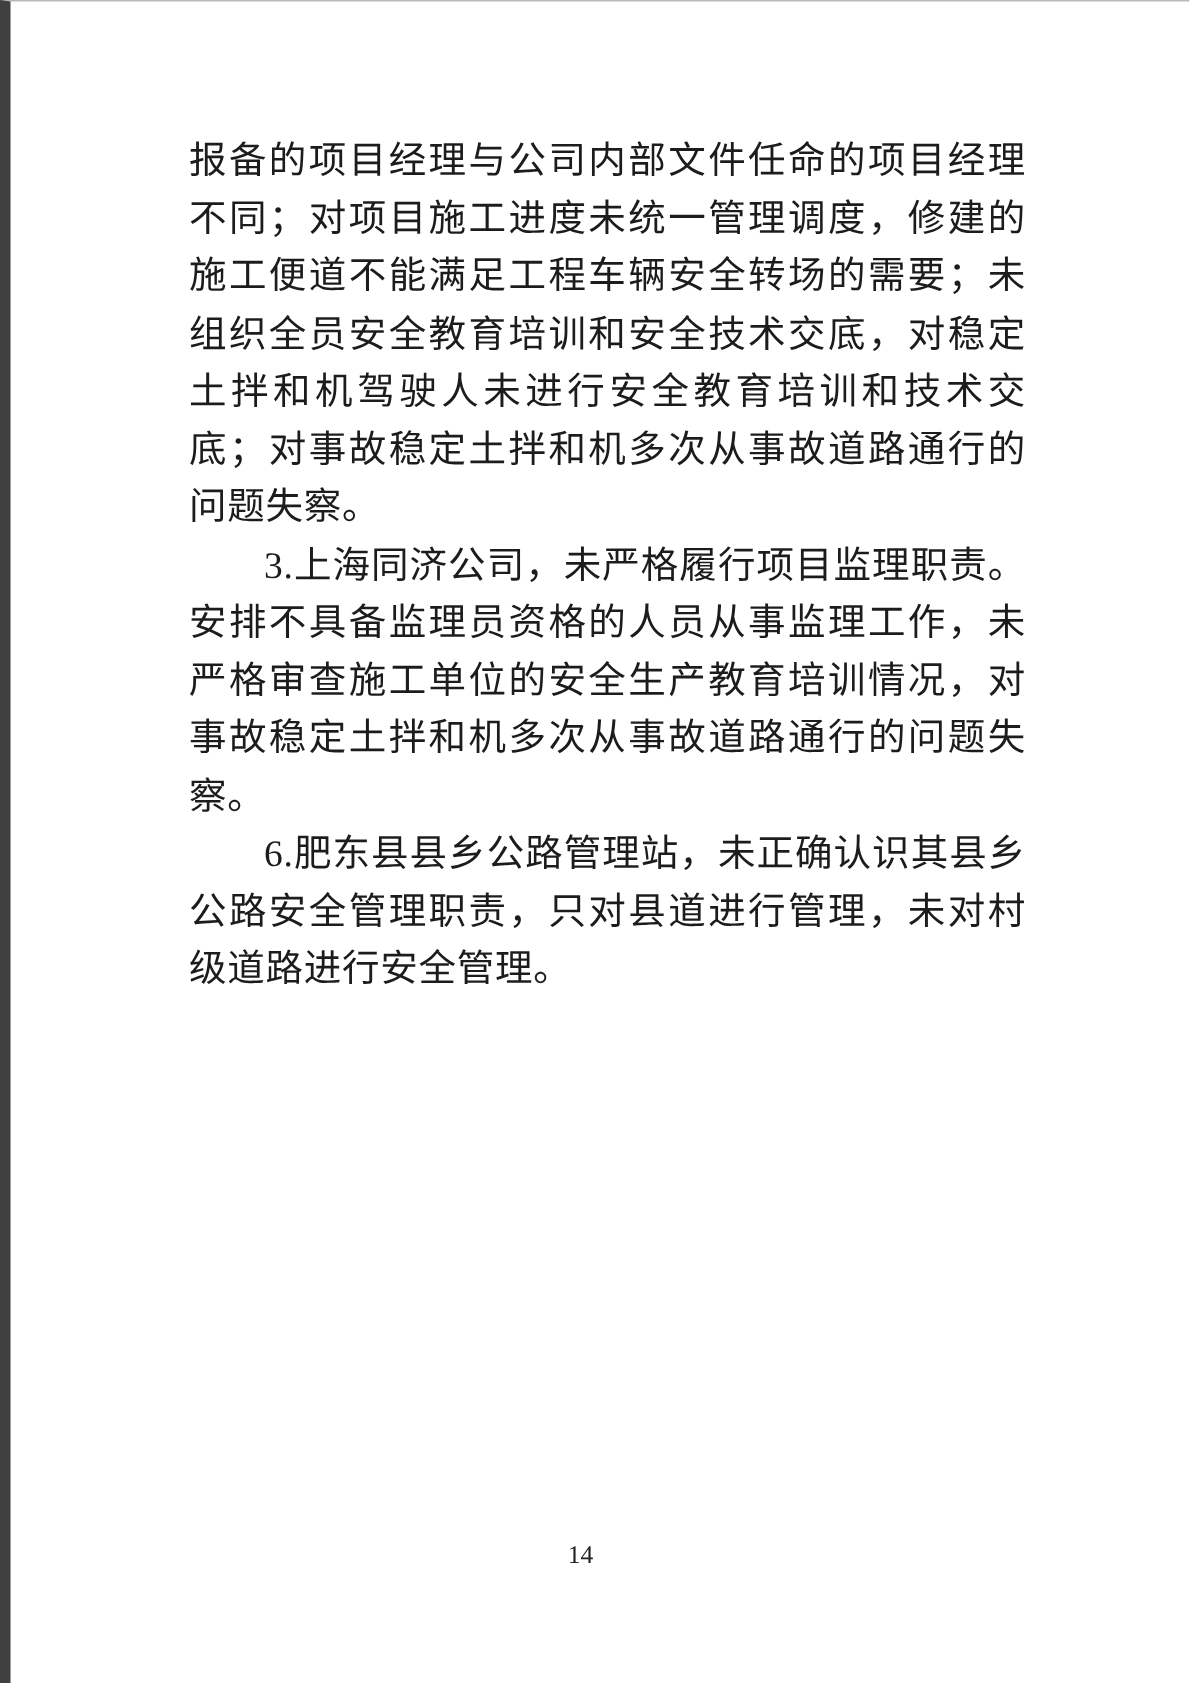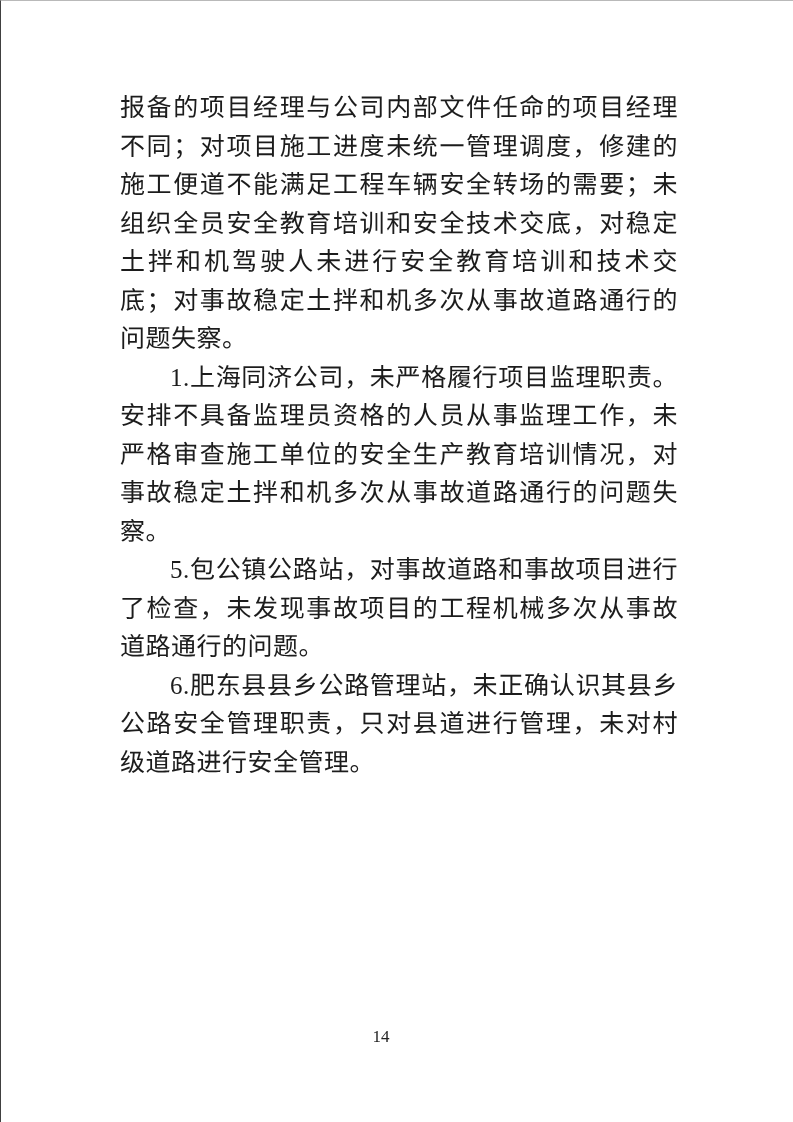--- a/index.html
+++ b/index.html
@@ -6,21 +6,21 @@
     margin: 0;
     padding: 0;
     background: #ffffff;
   }
   .page {
     position: relative;
     width: 793px;
     height: 1122px;
     background: #ffffff;
     border-top: 1px solid #b9b9b9;
-    border-left: 1px solid #404040;
+    border-left: 7px solid #404040;
     box-sizing: border-box;
     overflow: hidden;
     font-family: "Liberation Serif", "DejaVu Serif", serif;
     color: #1c1c1c;
   }
   .text-block {
     position: absolute;
     top: 88px;
     left: 119px;
     width: 558px;
@@ -46,20 +46,19 @@
     color: #222222;
     font-family: "Liberation Serif", "DejaVu Serif", serif;
   }
 </style>
 </head>
 <body>
 
 <div class="page">
   <div class="text-block">
     <p>报备的项目经理与公司内部文件任命的项目经理不同；对项目施工进度未统一管理调度，修建的施工便道不能满足工程车辆安全转场的需要；未组织全员安全教育培训和安全技术交底，对稳定土拌和机驾驶人未进行安全教育培训和技术交底；对事故稳定土拌和机多次从事故道路通行的问题失察。</p>
-    <p class="indent">1.上海同济公司，未严格履行项目监理职责。安排不具备监理员资格的人员从事监理工作，未严格审查施工单位的安全生产教育培训情况，对事故稳定土拌和机多次从事故道路通行的问题失察。</p>
-    <p class="indent">5.包公镇公路站，对事故道路和事故项目进行了检查，未发现事故项目的工程机械多次从事故道路通行的问题。</p>
+    <p class="indent">3.上海同济公司，未严格履行项目监理职责。安排不具备监理员资格的人员从事监理工作，未严格审查施工单位的安全生产教育培训情况，对事故稳定土拌和机多次从事故道路通行的问题失察。</p>
     <p class="indent">6.肥东县县乡公路管理站，未正确认识其县乡公路安全管理职责，只对县道进行管理，未对村级道路进行安全管理。</p>
 
   </div>
 
   <div class="page-number">14</div>
 </div>
 
 </body></html>

